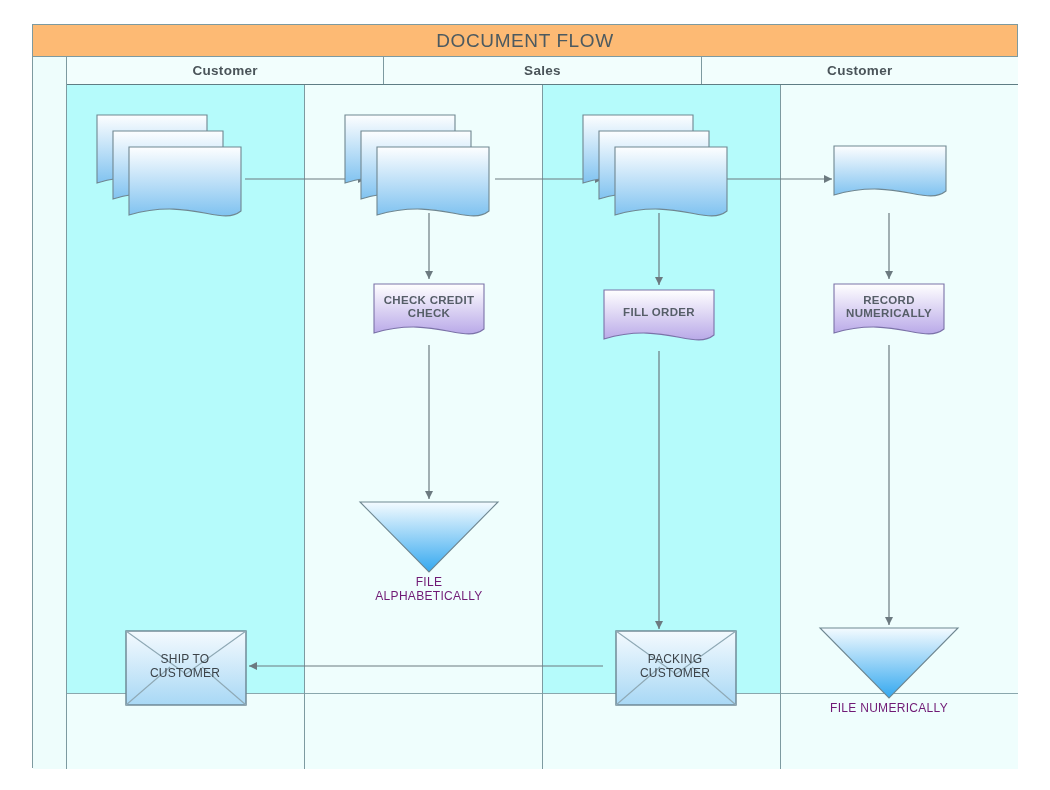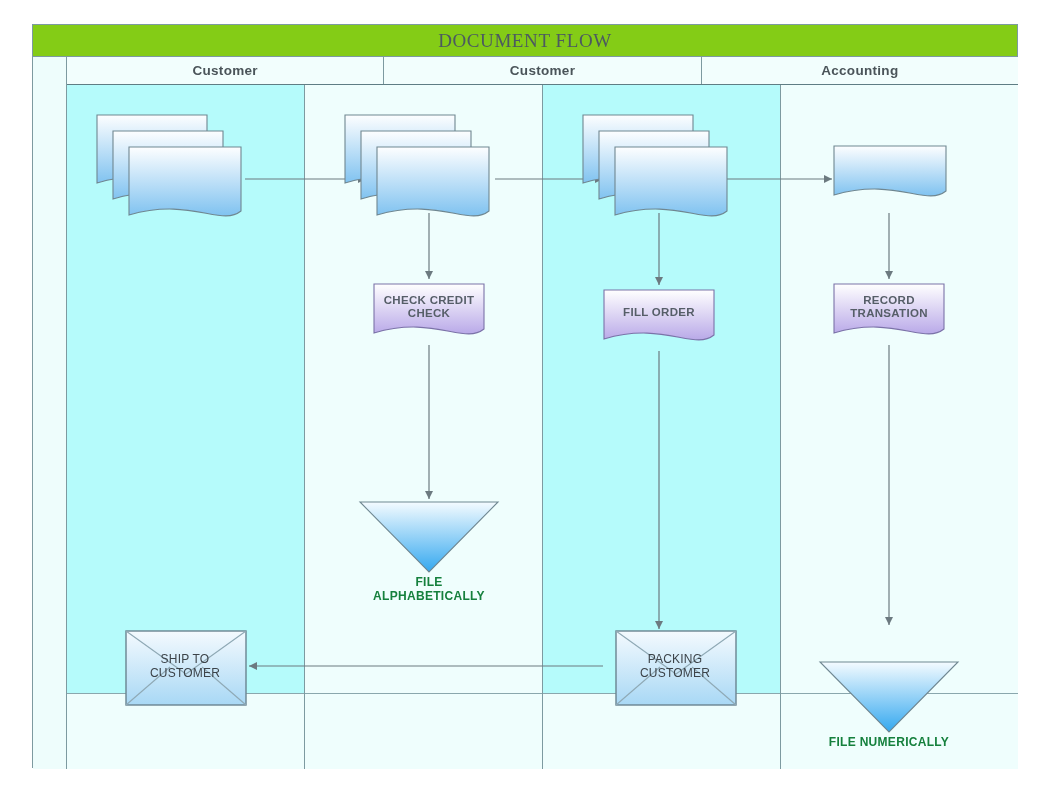--- a/index.html
+++ b/index.html
@@ -25,25 +25,24 @@
     border: 1px solid #7d9aa0;
     background: #ecfdfc;
   }
 
   
   #title-band {
     position: absolute;
     left: 0; top: 0;
     width: 100%; height: 32px;
     border-bottom: 1px solid #7d9aa0;
-    background: #84cc16;
+    background: #fdba74;
     display: flex;
     align-items: center;
     justify-content: center;
-    font-family: Liberation Serif, serif;
   }
   #title-band .title-text {
     font-size: 19px;
     letter-spacing: 0.6px;
     color: #4c5a60;
     font-weight: 400;
   }
 
   
   #gutter {
@@ -139,22 +138,22 @@
 
   
   .tri { width: 140px; height: 72px; position: absolute; }
   .tri-label {
     position: absolute;
     left: -20px;
     top: 74px;
     width: 180px;
     text-align: center;
     font-size: 12px;
-    font-weight: bold;
-    color: #15803d;
+    font-weight: normal;
+    color: #701a75;
     line-height: 1.2;
     letter-spacing: 0.3px;
   }
 
   
   .env { width: 120px; height: 72px; position: absolute; }
   .env-label {
     position: absolute;
     left: 0; top: 0;
     width: 120px; height: 72px;
@@ -189,24 +188,24 @@
       <span class="title-text">DOCUMENT FLOW</span>
     </div>
 
     <div id="gutter"></div>
 
     <div id="header-row">
       <div class="lane-head">
         <span>Customer</span>
       </div>
       <div class="lane-head">
+        <span>Sales</span>
+      </div>
+      <div class="lane-head">
         <span>Customer</span>
-      </div>
-      <div class="lane-head">
-        <span>Accounting</span>
       </div>
     </div>
 
     <div id="lanes">
       <div class="lane-body">
         <div class="lane-fill"></div>
         <div class="lane-rule"></div>
       </div>
       <div class="lane-body">
         <div class="lane-rule"></div>
@@ -324,36 +323,36 @@
         </div>
       </div>
 
       <div class="node doc" style="left:800px; top:258px;">
         <svg viewBox="0 0 112 62" width="112" height="62">
           <path d="M1,1 H111 V46 C91,62 61,32 1,50 Z" stroke="#7b72a8" stroke-width="1.1" fill="url(#gProc)"></path>
         </svg>
         <div class="doc-label">
           <span>
             <span>RECORD</span><br>
-            <span>TRANSATION</span>
+            <span>NUMERICALLY</span>
           </span>
         </div>
       </div>
 
       <div class="node tri" style="left:326px; top:476px;">
         <svg viewBox="0 0 140 72" width="140" height="72">
           <path d="M1,1 H139 L70,71 Z" stroke="#6f8791" stroke-width="1.1" fill="url(#gTri)"></path>
         </svg>
         <div class="tri-label">
           <span>FILE</span><br>
           <span>ALPHABETICALLY</span>
         </div>
       </div>
 
-      <div class="node tri" style="left:786px; top:636px;">
+      <div class="node tri" style="left:786px; top:602px;">
         <svg viewBox="0 0 140 72" width="140" height="72">
           <path d="M1,1 H139 L70,71 Z" stroke="#6f8791" stroke-width="1.1" fill="url(#gTri)"></path>
         </svg>
         <div class="tri-label">
           <span>FILE NUMERICALLY</span>
         </div>
       </div>
 
       <div class="node env" style="left:92px; top:605px;">
         <svg viewBox="0 0 122 76" width="122" height="76">

